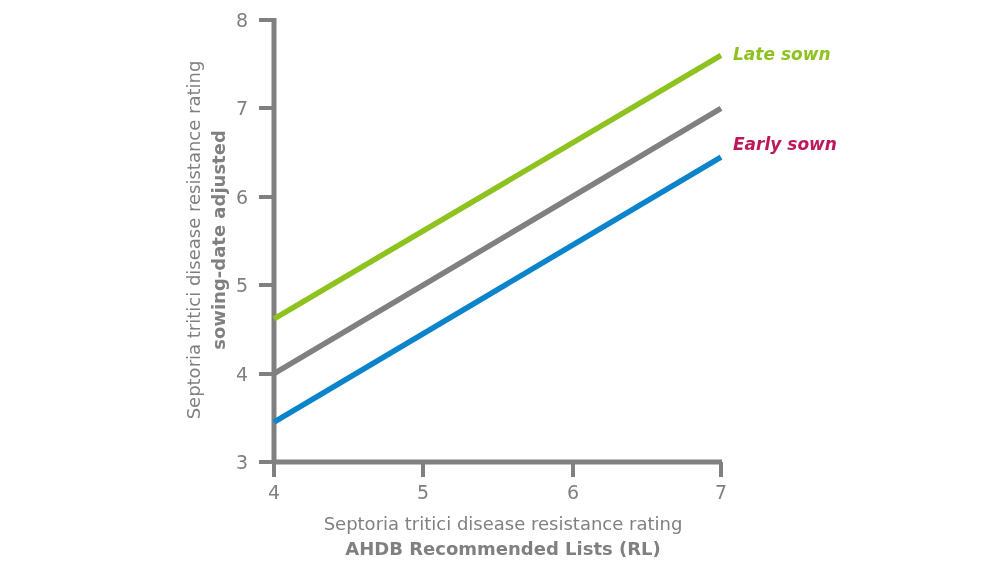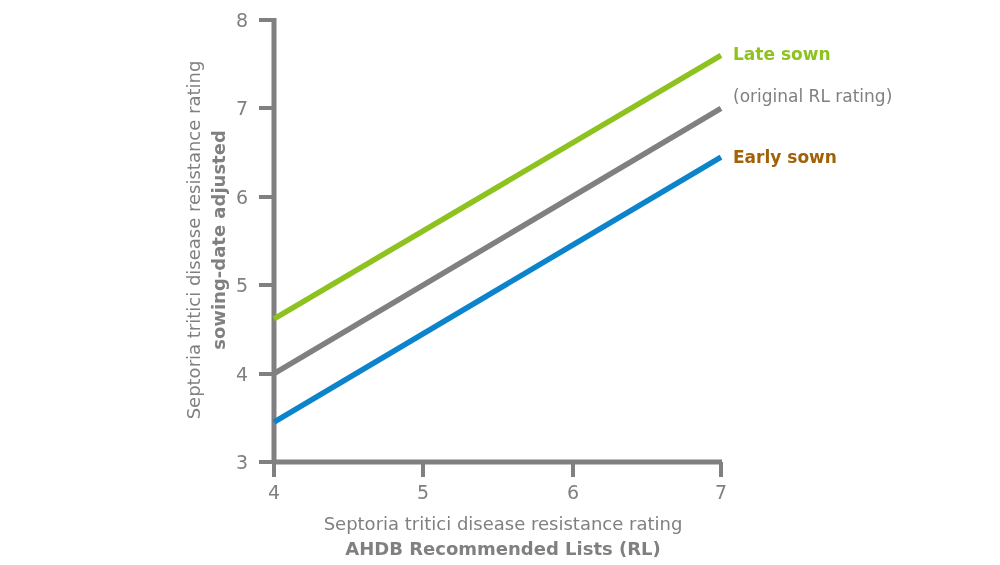--- a/index.html
+++ b/index.html
@@ -60,20 +60,21 @@
     fill: #808080;
     font-weight: bold;
   }
   .legend-label {
     position: absolute;
     font-family: "DejaVu Sans", "Liberation Sans", sans-serif;
     font-size: 17px;
     font-weight: bold;
     white-space: nowrap;
     line-height: 1.25;
+    font-style: italic;
   }
   .legend-sub {
     font-weight: normal;
     display: block;
   }
 </style>
 </head>
 <body>
 
 <div id="chart-root">
@@ -132,20 +133,19 @@
       <text class="axis-title-bold" x="-240" y="225" text-anchor="middle" transform="rotate(-90)">sowing-date adjusted</text>
     </g>
 
   </svg>
 
   <div class="legend-label" style="left:733px; top:44px; color:#8DC21F;">
     <span>Late sown</span>
   </div>
 
   <div class="legend-label" style="left:733px; top:86px; color:#808080;">
-    <span class="legend-sub">(original RL rating)</span>
   </div>
 
-  <div class="legend-label" style="left:733px; top:147px; color:#a16207;">
+  <div class="legend-label" style="left:733px; top:134px; color:#be185d;">
     <span>Early sown</span>
   </div>
 
 </div>
 
 </body></html>

